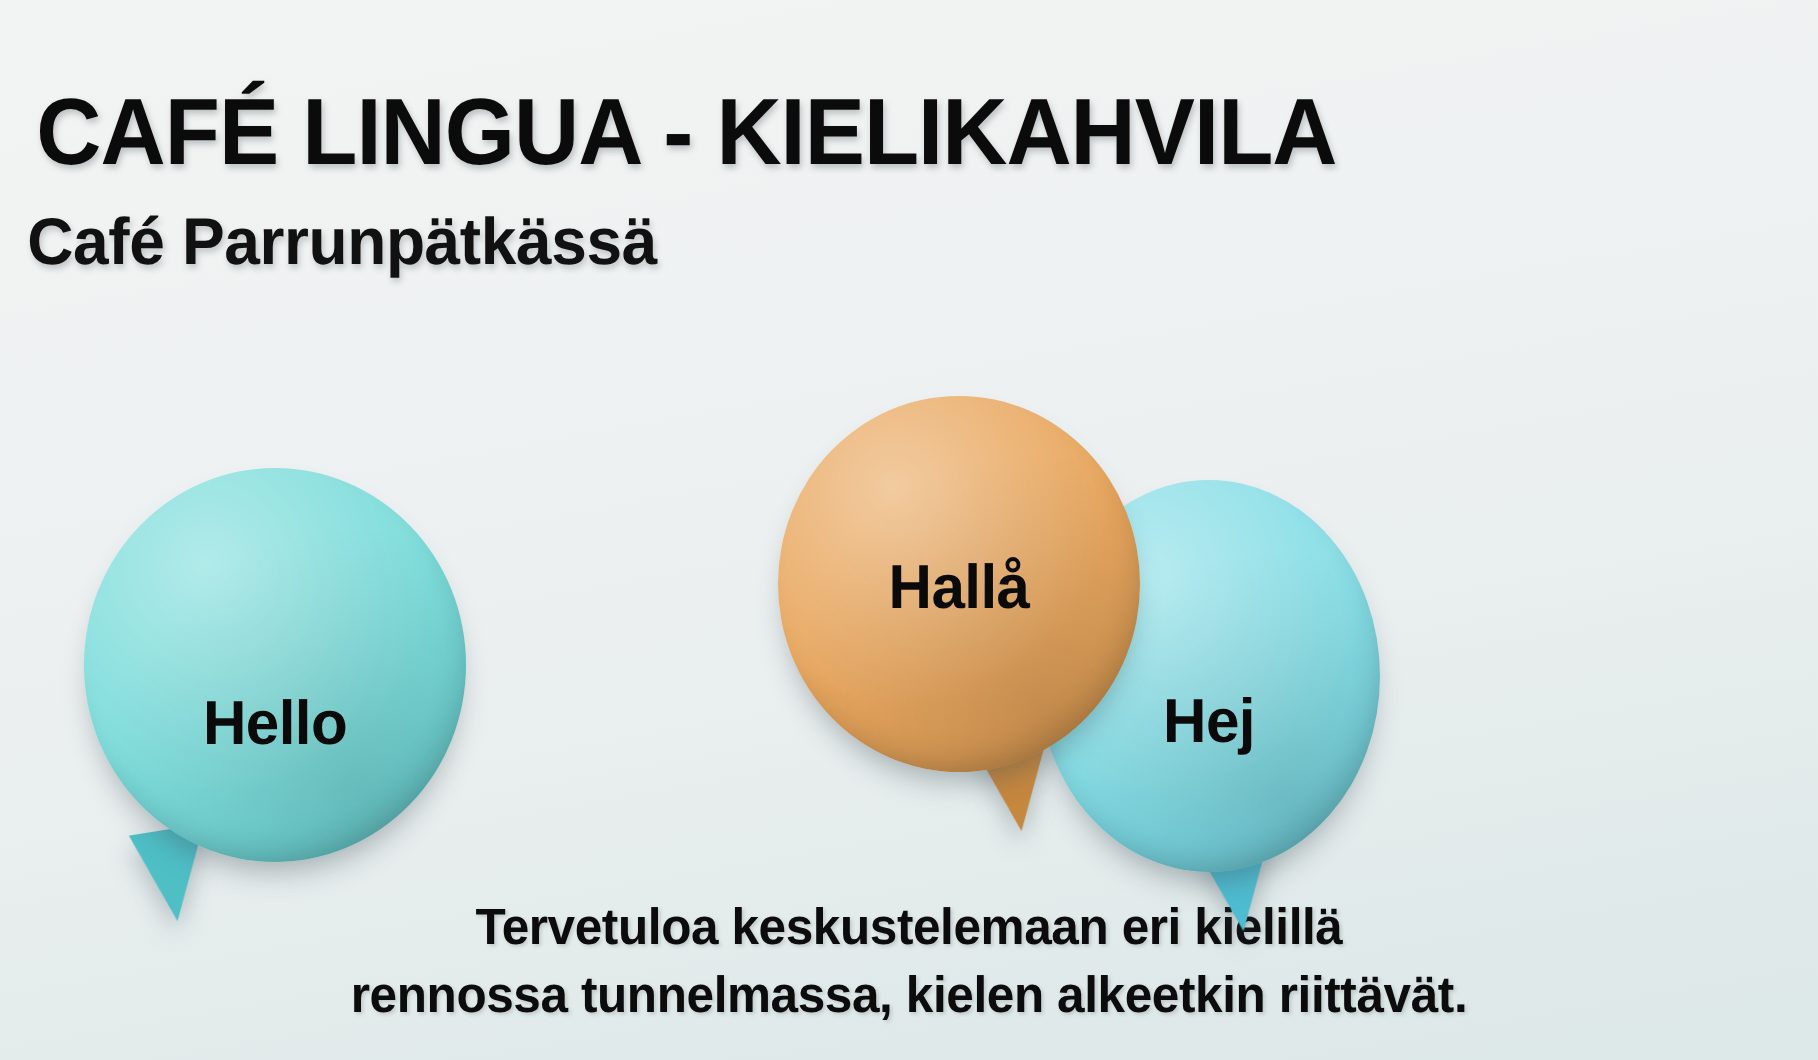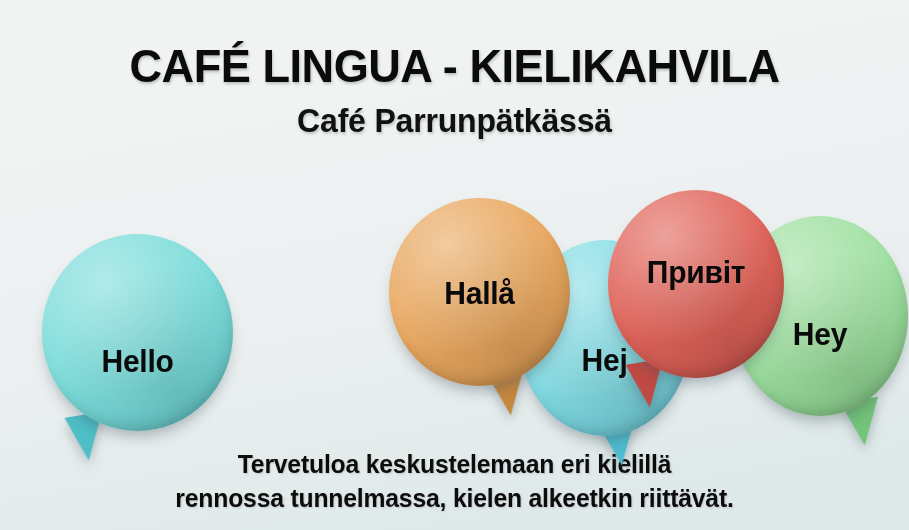--- a/index.html
+++ b/index.html
@@ -4,21 +4,21 @@
 <style>
   * { margin:0; padding:0; box-sizing:border-box; }
   html, body { width:909px; height:530px; overflow:hidden; }
   body {
     font-family:"Liberation Sans", sans-serif;
     background:linear-gradient(170deg,#f2f4f3 0%,#eff2f2 32%,#e9eeee 62%,#dfe9e9 88%,#dde8e9 100%);
     position:relative;
   }
 
   
-  .header { position:absolute; top:0; left:0; width:909px; text-align:center; }
+  .header { position:absolute; top:0; left:0; width:909px; text-align:left; }
   .title {
     font-size:47px; font-weight:bold; letter-spacing:-0.5px;
     color:#0b0b0b; margin-top:42px; line-height:1.02;
     text-shadow:1px 2px 3px rgba(90,100,105,.35);
     transform:scaleX(.96); transform-origin:center;
   }
   .subtitle {
     font-size:33px; font-weight:bold; color:#111; margin-top:14px;
     letter-spacing:-0.2px; line-height:1.05;
     text-shadow:1px 2px 3px rgba(90,100,105,.32);
@@ -91,32 +91,18 @@
       <span class="grain"></span>
       <span class="label" style="font-size: 31px; top: 78px;">Hallå</span>
     </div>
     <div class="bubble" style="left: 519px; top: 54px; width: 171px; height: 196px; z-index: 5; color: rgb(135, 222, 230);">
       <span class="tail" style="left: 46%; color: rgb(79, 189, 209);"></span>
       <span class="body" style="background: radial-gradient(circle at 34% 26%, rgb(135, 222, 230), rgb(135, 222, 230) 55%, rgb(79, 189, 209) 130%);"></span>
       <span class="edge"></span>
       <span class="grain"></span>
       <span class="label" style="font-size: 31px; top: 103px;">Hej</span>
     </div>
-    <div class="bubble" style="left: 608px; top: 4px; width: 176px; height: 188px; z-index: 9; color: rgb(224, 100, 90);">
-      <span class="tail" style="left: 10%; color: rgb(191, 74, 67);"></span>
-      <span class="body" style="background: radial-gradient(circle at 34% 26%, rgb(224, 100, 90), rgb(224, 100, 90) 55%, rgb(191, 74, 67) 130%);"></span>
-      <span class="edge"></span>
-      <span class="grain"></span>
-      <span class="label" style="font-size: 31px; top: 65px;">Привіт</span>
-    </div>
-    <div class="bubble" style="left: 732px; top: 30px; width: 176px; height: 200px; z-index: 6; color: rgb(159, 224, 160);">
-      <span class="tail" style="left: 62%; color: rgb(115, 195, 120);"></span>
-      <span class="body" style="background: radial-gradient(circle at 34% 26%, rgb(159, 224, 160), rgb(159, 224, 160) 55%, rgb(115, 195, 120) 130%);"></span>
-      <span class="edge"></span>
-      <span class="grain"></span>
-      <span class="label" style="font-size: 31px; top: 101px;">Hey</span>
-    </div>
   </div>
 
 <div class="footer">
   <div>Tervetuloa keskustelemaan eri kielillä</div>
   <div>rennossa tunnelmassa, kielen alkeetkin riittävät.</div>
 </div>
 
 </body></html>

